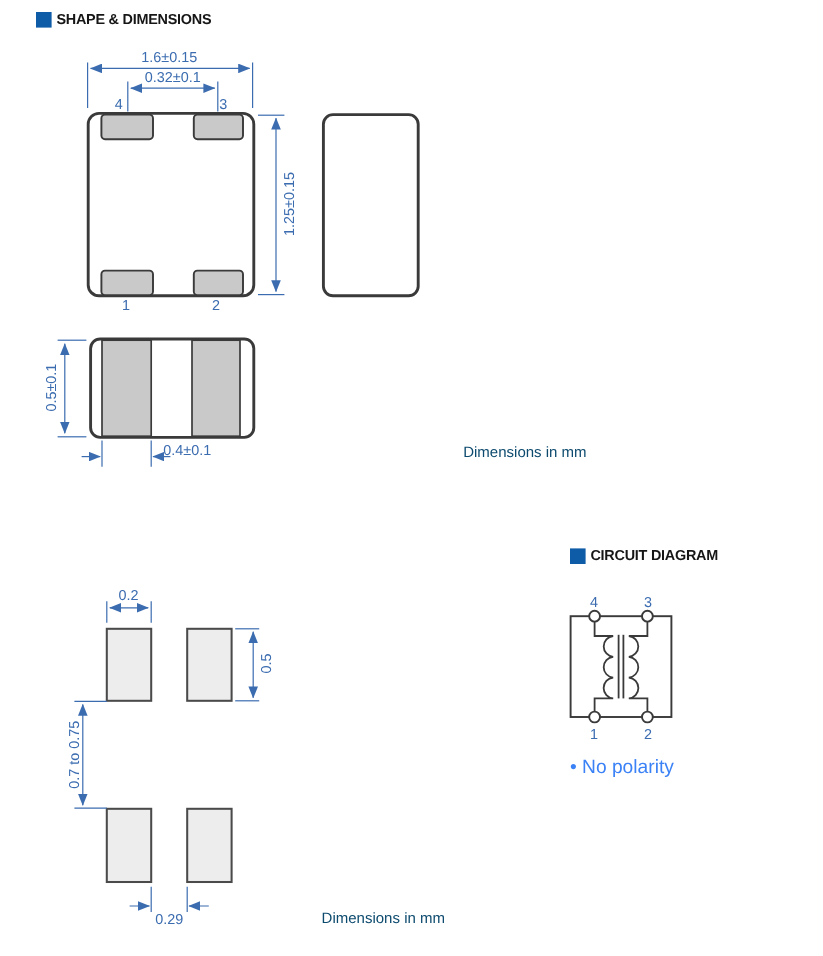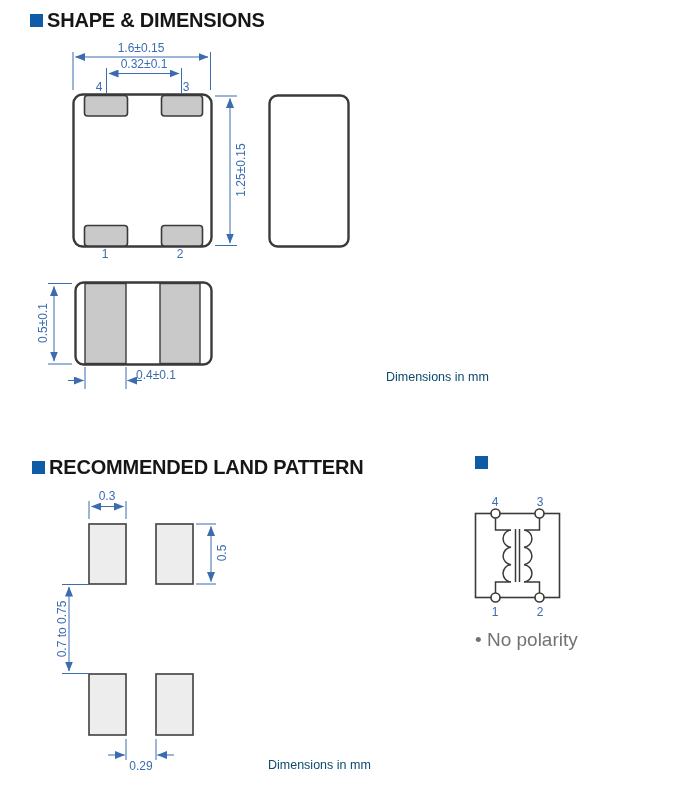--- a/index.html
+++ b/index.html
@@ -9,27 +9,27 @@
   .linework .body{fill:#ffffff;stroke:#3a3a3a;stroke-width:2.4;}
   .linework .pad{fill:#c9c9c9;stroke:#3a3a3a;stroke-width:1.6;}
   .linework .padb{fill:#c9c9c9;stroke:#3a3a3a;stroke-width:1.4;}
   .linework .lpad{fill:#ededed;stroke:#4a4a4a;stroke-width:1.7;}
   .linework .ext,.linework .dim{stroke:#3b6cb0;stroke-width:1;fill:none;}
   .linework .circ{fill:none;stroke:#3a3a3a;stroke-width:1.6;}
   .linework .wind{fill:none;stroke:#3a3a3a;stroke-width:1.5;}
   .linework .term-circle{fill:#ffffff;stroke:#3a3a3a;stroke-width:1.6;}
   .hdr{position:absolute;display:flex;align-items:center;gap:4px;}
   .hdr-sq{width:13px;height:13px;background:#0e5ca8;display:inline-block;flex:0 0 auto;}
-  .hdr-txt{font-size:20px;font-weight:bold;color:#161616;letter-spacing:-0.2px;white-space:nowrap;}
+  .hdr-txt{font-size:12px;font-weight:bold;color:#161616;letter-spacing:-0.2px;white-space:nowrap;}
   .lbl{position:absolute;font-size:12px;color:#3b6cb0;white-space:nowrap;
        transform:translate(-50%,-50%);}
   .lbl.rot{transform:translate(-50%,-50%) rotate(-90deg);}
   .note{position:absolute;font-size:12.5px;color:#0c4a6e;white-space:nowrap;
         transform:translate(0,-50%);}
-  .blue-note{position:absolute;font-size:19px;color:#737373;white-space:nowrap;
+  .blue-note{position:absolute;font-size:16px;color:#3b82f6;white-space:nowrap;
         transform:translate(0,-50%);}
 </style>
 </head>
 <body>
 
 <div class="page">
 
   <svg class="linework" width="686" height="797" viewBox="0 0 686 797">
     <defs>
       <marker id="ah" viewBox="0 0 10 8" markerWidth="10" markerHeight="8" refX="9.5" refY="4" orient="auto-start-reverse" markerUnits="userSpaceOnUse">
@@ -104,40 +104,37 @@
     <circle class="term-circle" cx="495.5" cy="513.5" r="4.5"></circle>
     <circle class="term-circle" cx="539.5" cy="513.5" r="4.5"></circle>
     <circle class="term-circle" cx="495.5" cy="597.5" r="4.5"></circle>
     <circle class="term-circle" cx="539.5" cy="597.5" r="4.5"></circle>
   </svg>
 
   <div class="hdr" style="left:30px;top:9px">
     <span class="hdr-sq"></span>
     <span class="hdr-txt">SHAPE &amp; DIMENSIONS</span>
   </div>
-  <div class="hdr" style="left:32px;top:456px">
-    <span class="hdr-sq"></span>
-    <span class="hdr-txt">RECOMMENDED LAND PATTERN</span>
-  </div>
   <div class="hdr" style="left:475px;top:456px">
     <span class="hdr-sq"></span>
+    <span class="hdr-txt">CIRCUIT DIAGRAM</span>
   </div>
 
   <span class="lbl" style="left:141px;top:48px">1.6±0.15</span>
   <span class="lbl" style="left:144px;top:64px">0.32±0.1</span>
   <span class="lbl rot" style="left:241px;top:170px">1.25±0.15</span>
   <span class="lbl" style="left:99px;top:87px">4</span>
   <span class="lbl" style="left:186px;top:87px">3</span>
   <span class="lbl" style="left:105px;top:254px">1</span>
   <span class="lbl" style="left:180px;top:254px">2</span>
   <span class="lbl rot" style="left:43px;top:323px">0.5±0.1</span>
   <span class="lbl" style="left:156px;top:375px">0.4±0.1</span>
   <span class="note" style="left:386px;top:377px">Dimensions in mm</span>
 
-  <span class="lbl" style="left:107px;top:496px">0.3</span>
+  <span class="lbl" style="left:107px;top:496px">0.2</span>
   <span class="lbl rot" style="left:222px;top:553px">0.5</span>
   <span class="lbl rot" style="left:62px;top:629px">0.7 to 0.75</span>
   <span class="lbl" style="left:141px;top:766px">0.29</span>
   <span class="note" style="left:268px;top:765px">Dimensions in mm</span>
 
   <span class="lbl" style="left:495px;top:502px">4</span>
   <span class="lbl" style="left:540px;top:502px">3</span>
   <span class="lbl" style="left:495px;top:612px">1</span>
   <span class="lbl" style="left:540px;top:612px">2</span>
   <span class="blue-note" style="left:475px;top:640px">• No polarity</span>

